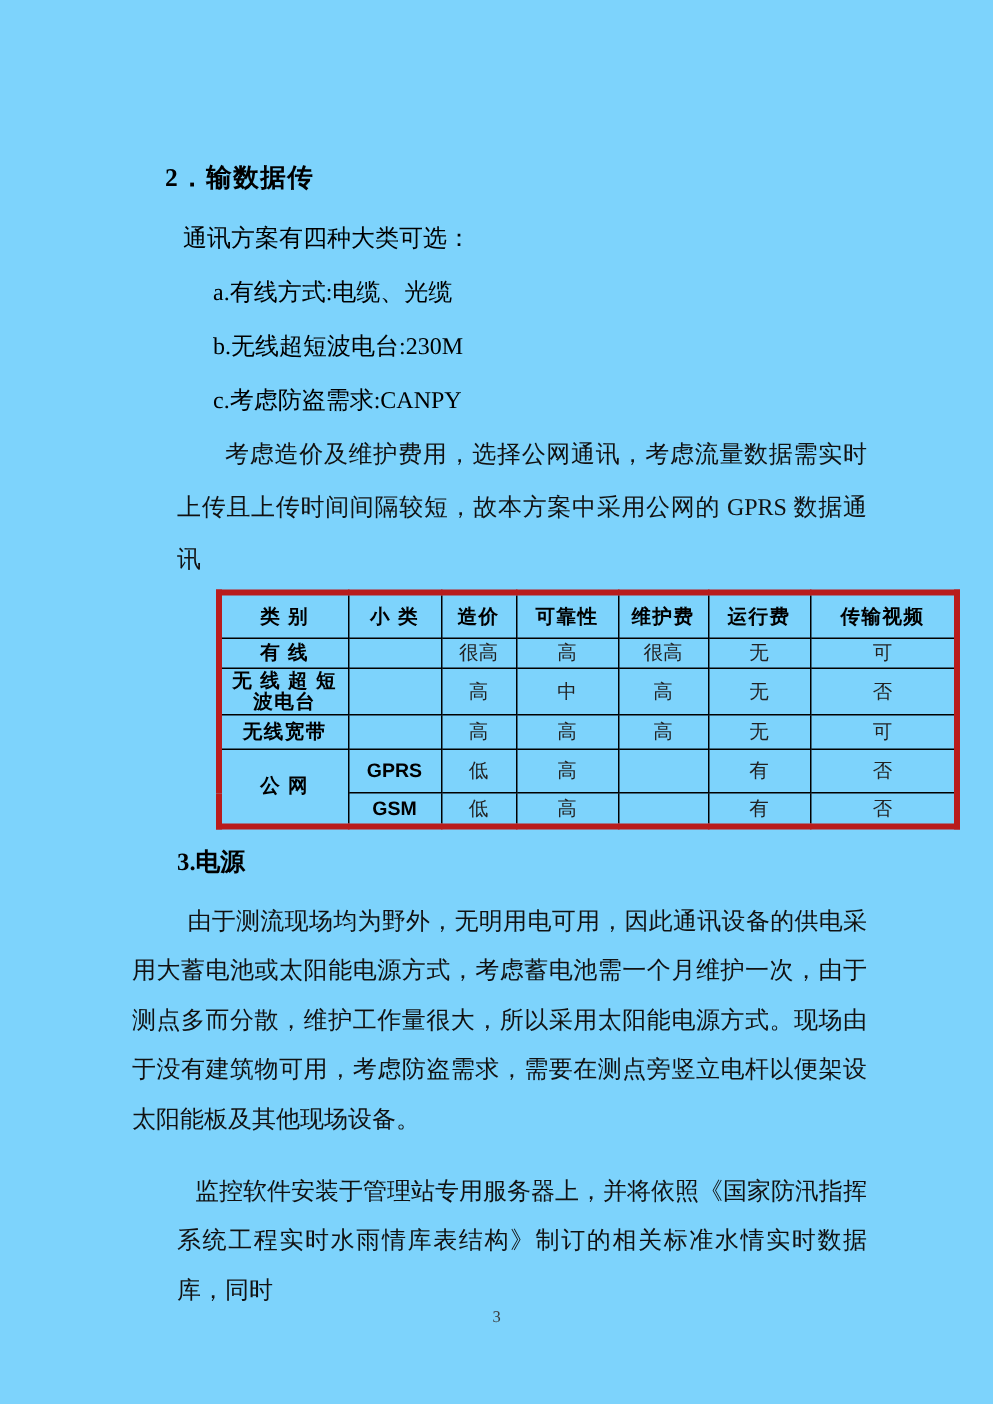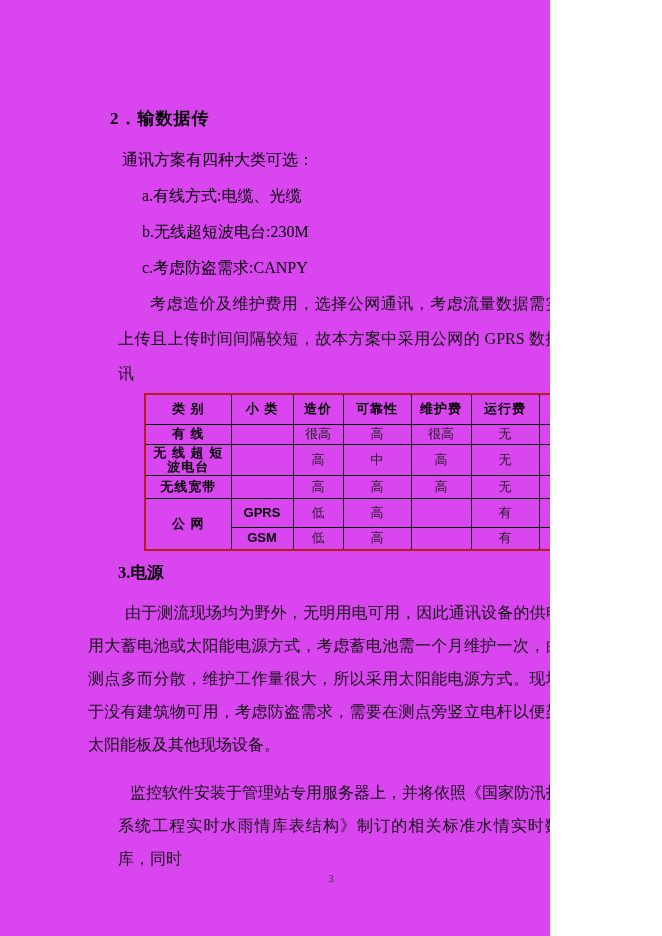--- a/index.html
+++ b/index.html
@@ -1,19 +1,19 @@
 <!DOCTYPE html>
 <html><head>
 <meta charset="utf-8">
 <style>
   html,body { margin:0; padding:0; background:#ffffff; }
   .page {
     position:relative;
-    width:550px; height:936px;
-    background:#d946ef;
+    width:662px; height:936px;
+    background:#7dd3fc;
     color:#000;
     font-family:"Liberation Serif","DejaVu Serif",serif;
     box-sizing:border-box;
     padding:108px 84px 0 88px;
     overflow:hidden;
   }
   .sec-title {
     font-size:17px; font-weight:bold;
     margin:0 0 0 22px; line-height:22px;
     letter-spacing:1px;
@@ -25,21 +25,21 @@
   .options p { margin:0; font-size:16px; line-height:36px; white-space:nowrap; }
   .para {
     font-size:16px; text-align:justify; margin:0; color:#111;
   }
   .para-gprs {
     width:460px; margin:0 0 0 30px; text-indent:32px; line-height:35px;
   }
   .cmp-wrap { margin:2px 0 0 56px; }
   table.cmp {
     border-collapse:collapse; table-layout:fixed; width:492px;
-    border:2px solid #b91c1c;
+    border:4px solid #b91c1c;
     font-family:"Liberation Sans","DejaVu Sans",sans-serif;
   }
   table.cmp th, table.cmp td {
     border:1px solid #000; padding:1px 2px;
     font-size:13px; line-height:1.1;
     text-align:center; vertical-align:middle;
     overflow:hidden;
   }
   table.cmp th { font-weight:bold; letter-spacing:1px; }
   td.cat { font-weight:bold; letter-spacing:1px; }

